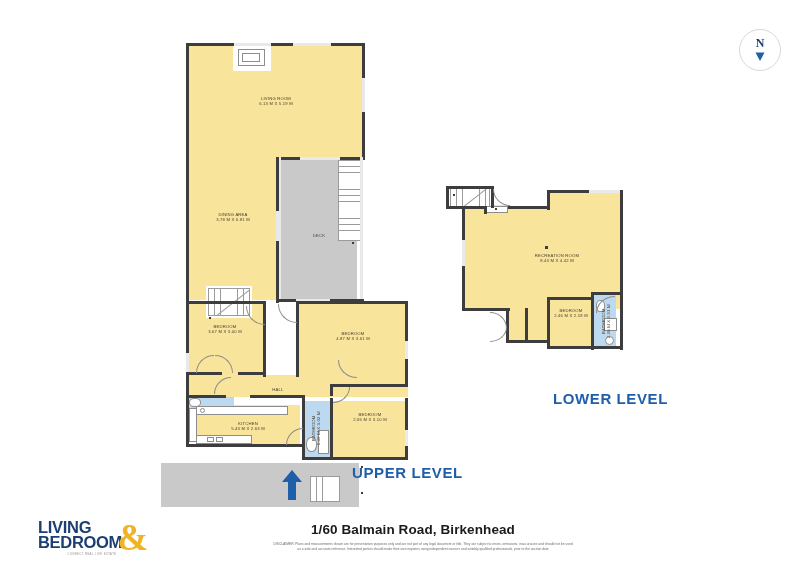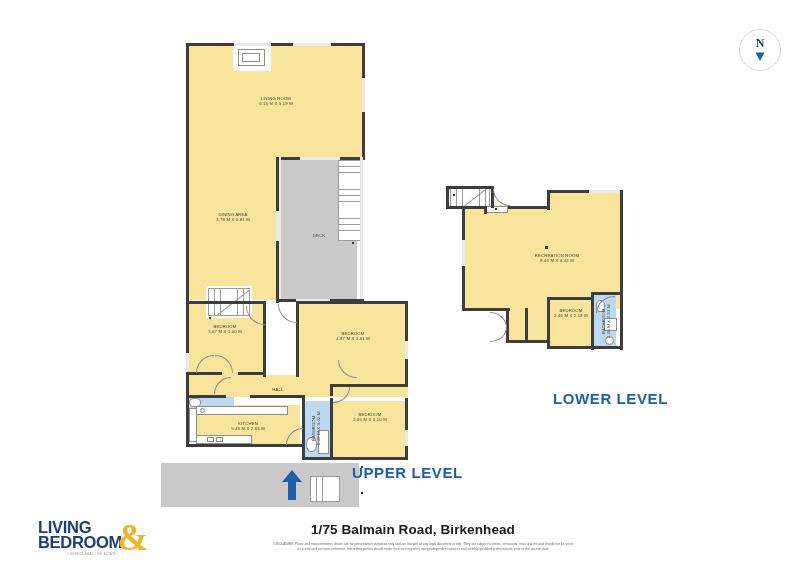--- a/index.html
+++ b/index.html
@@ -300,21 +300,21 @@
     </div>
     <div class="label vert" style="left:578px;top:316px;width:56px;">
       <span class="nm">BATHROOM</span>
       <span class="dm">2.28 M X 2.91 M</span>
     </div>
   </div>
 
   <div class="lvl" style="left:553px;top:390px;">LOWER LEVEL</div>
   <div class="lvl" style="left:352px;top:464px;">UPPER LEVEL</div>
 
-  <div class="addr" style="left:311px;top:522px;">1/75 Balmain Road, Birkenhead</div>
+  <div class="addr" style="left:311px;top:522px;">1/60 Balmain Road, Birkenhead</div>
 
   <div class="disc" style="left:163px;top:542px;">DISCLAIMER: Plans and measurements shown are for presentation purposes only and are not part of any legal document or title. They are subject to errors, omissions, inaccuracies and should not be used</div>
   <div class="disc" style="left:163px;top:547px;">as a sole and accurate reference. Interested parties should make their own inquiries using independent sources and suitably qualified professionals, prior to the auction date</div>
 
   <div class="logo" style="left:38px;top:518px;width:108px;">
     <div class="l1">LIVING</div>
     <div class="l2">BEDROOM</div>
     <div class="amp">&amp;</div>
     <div class="tag">CONNECT REAL LIVE ESTATE</div>
   </div>

